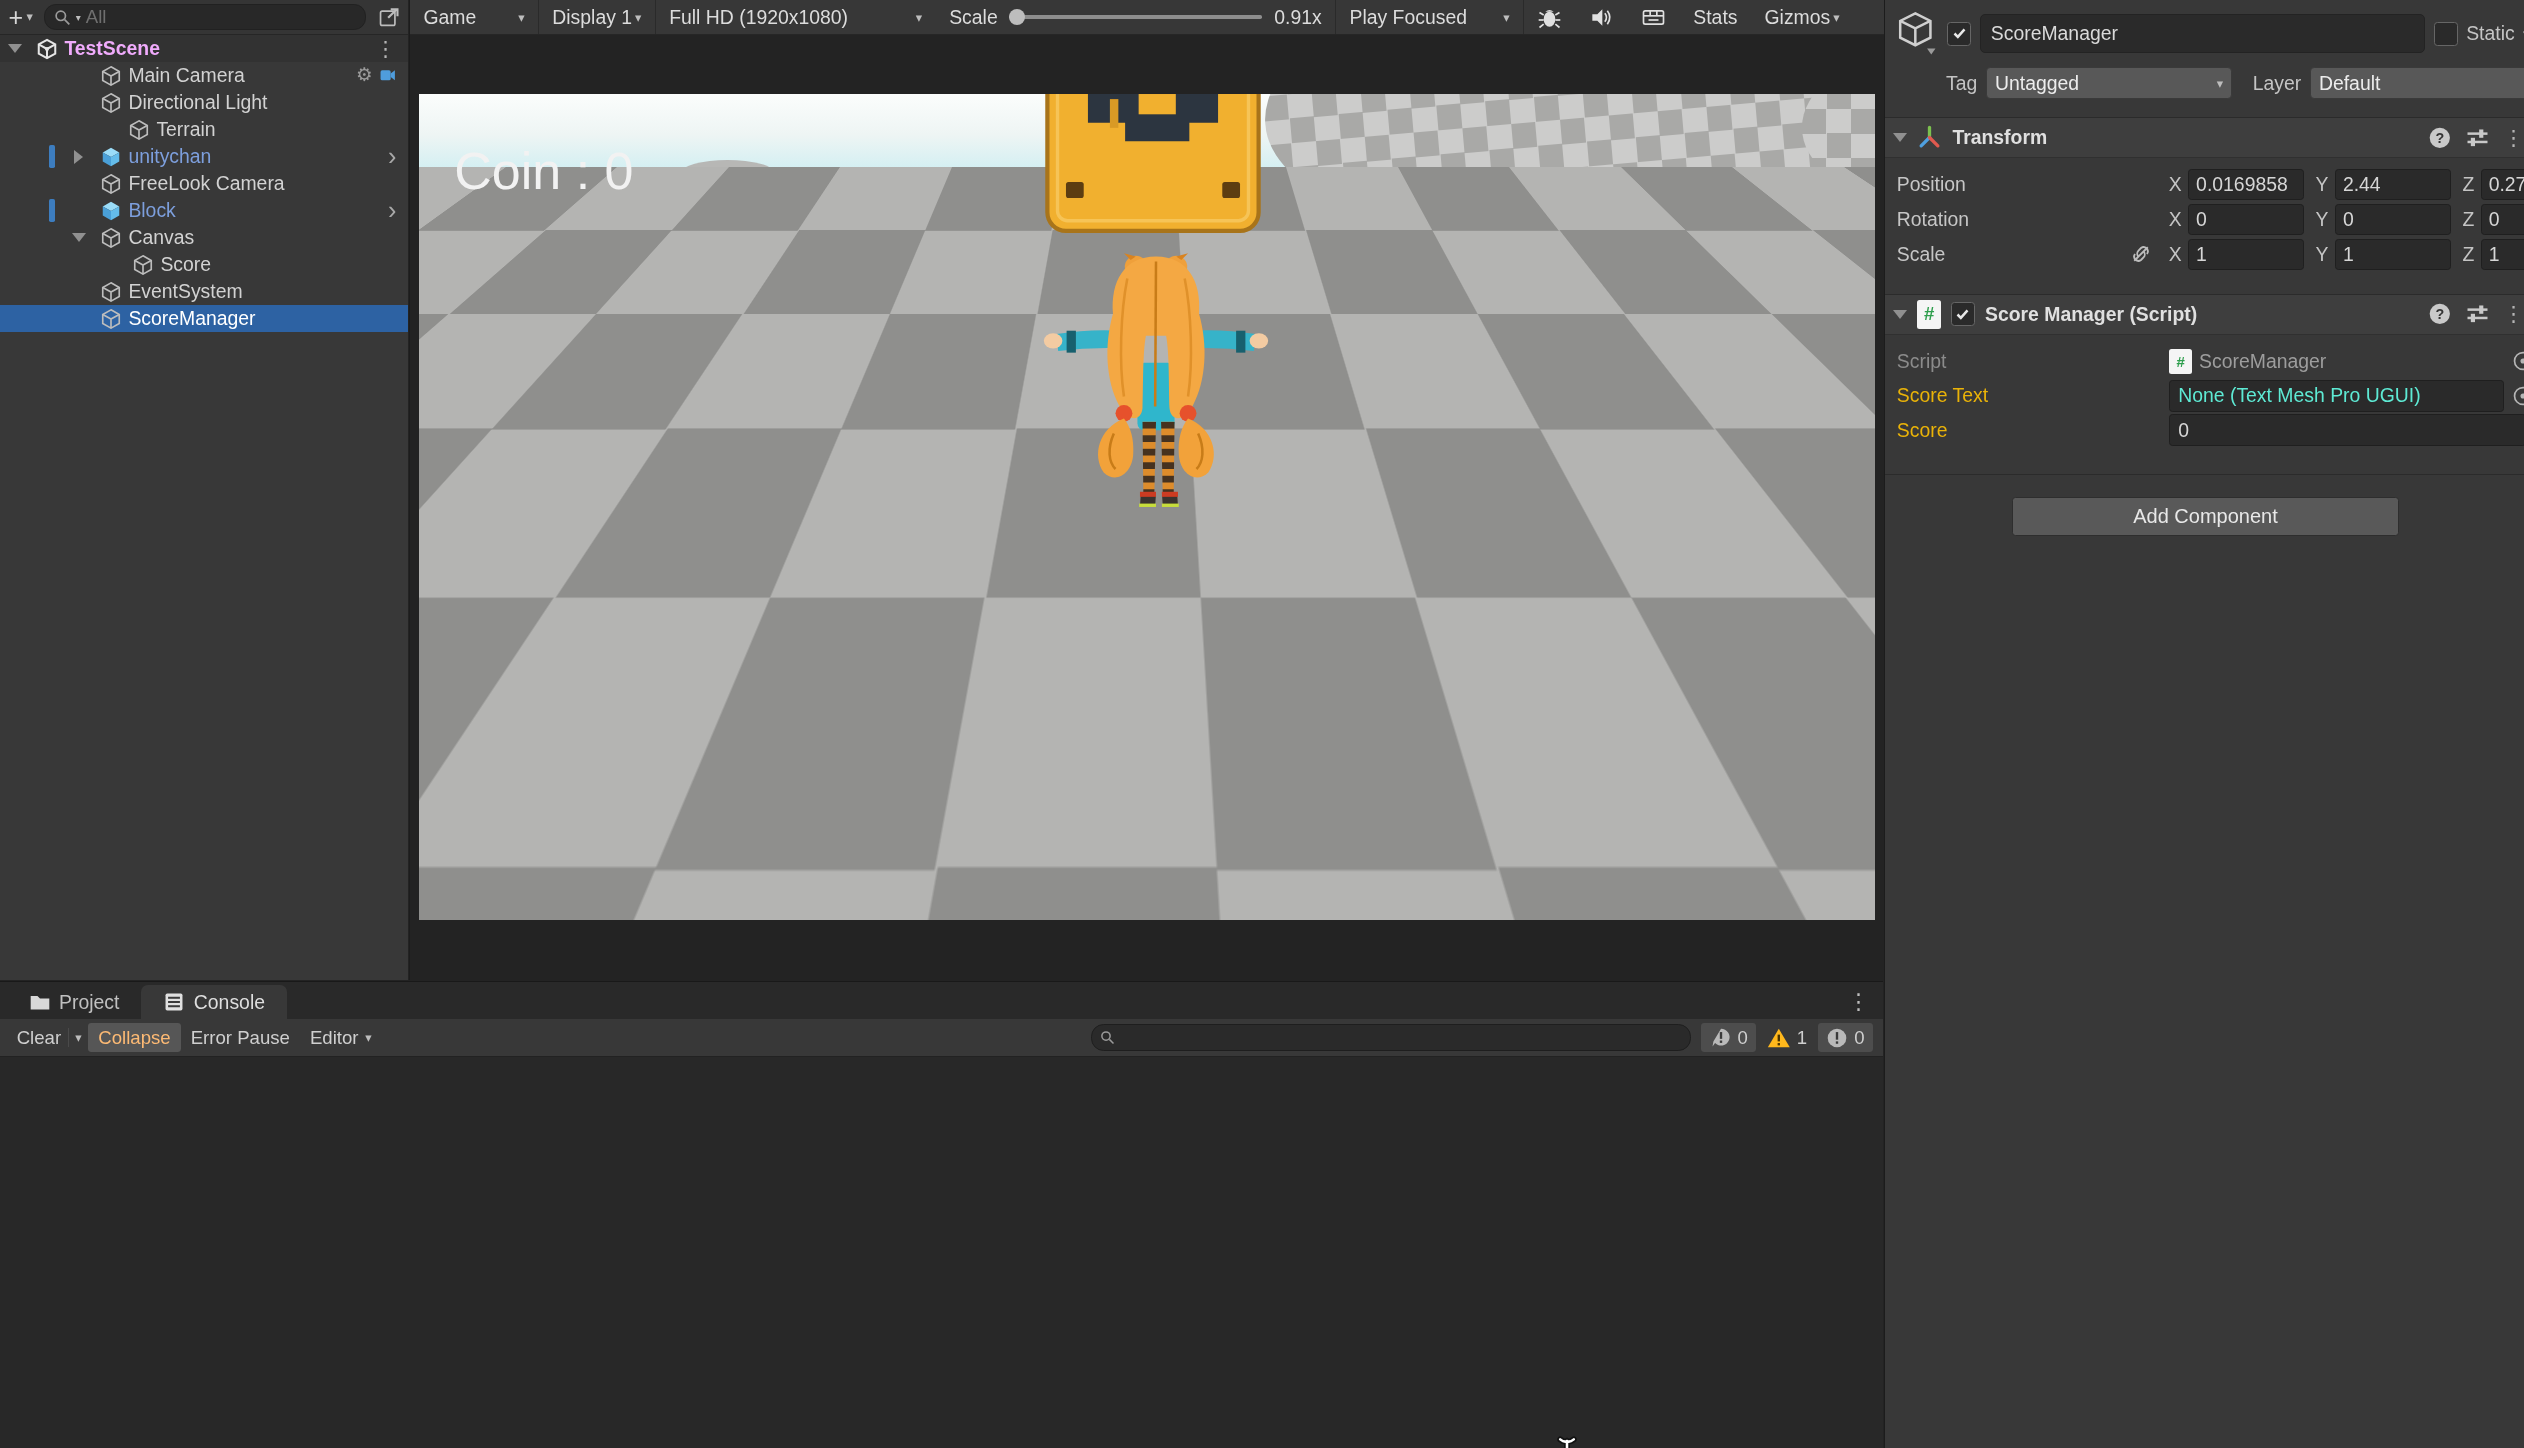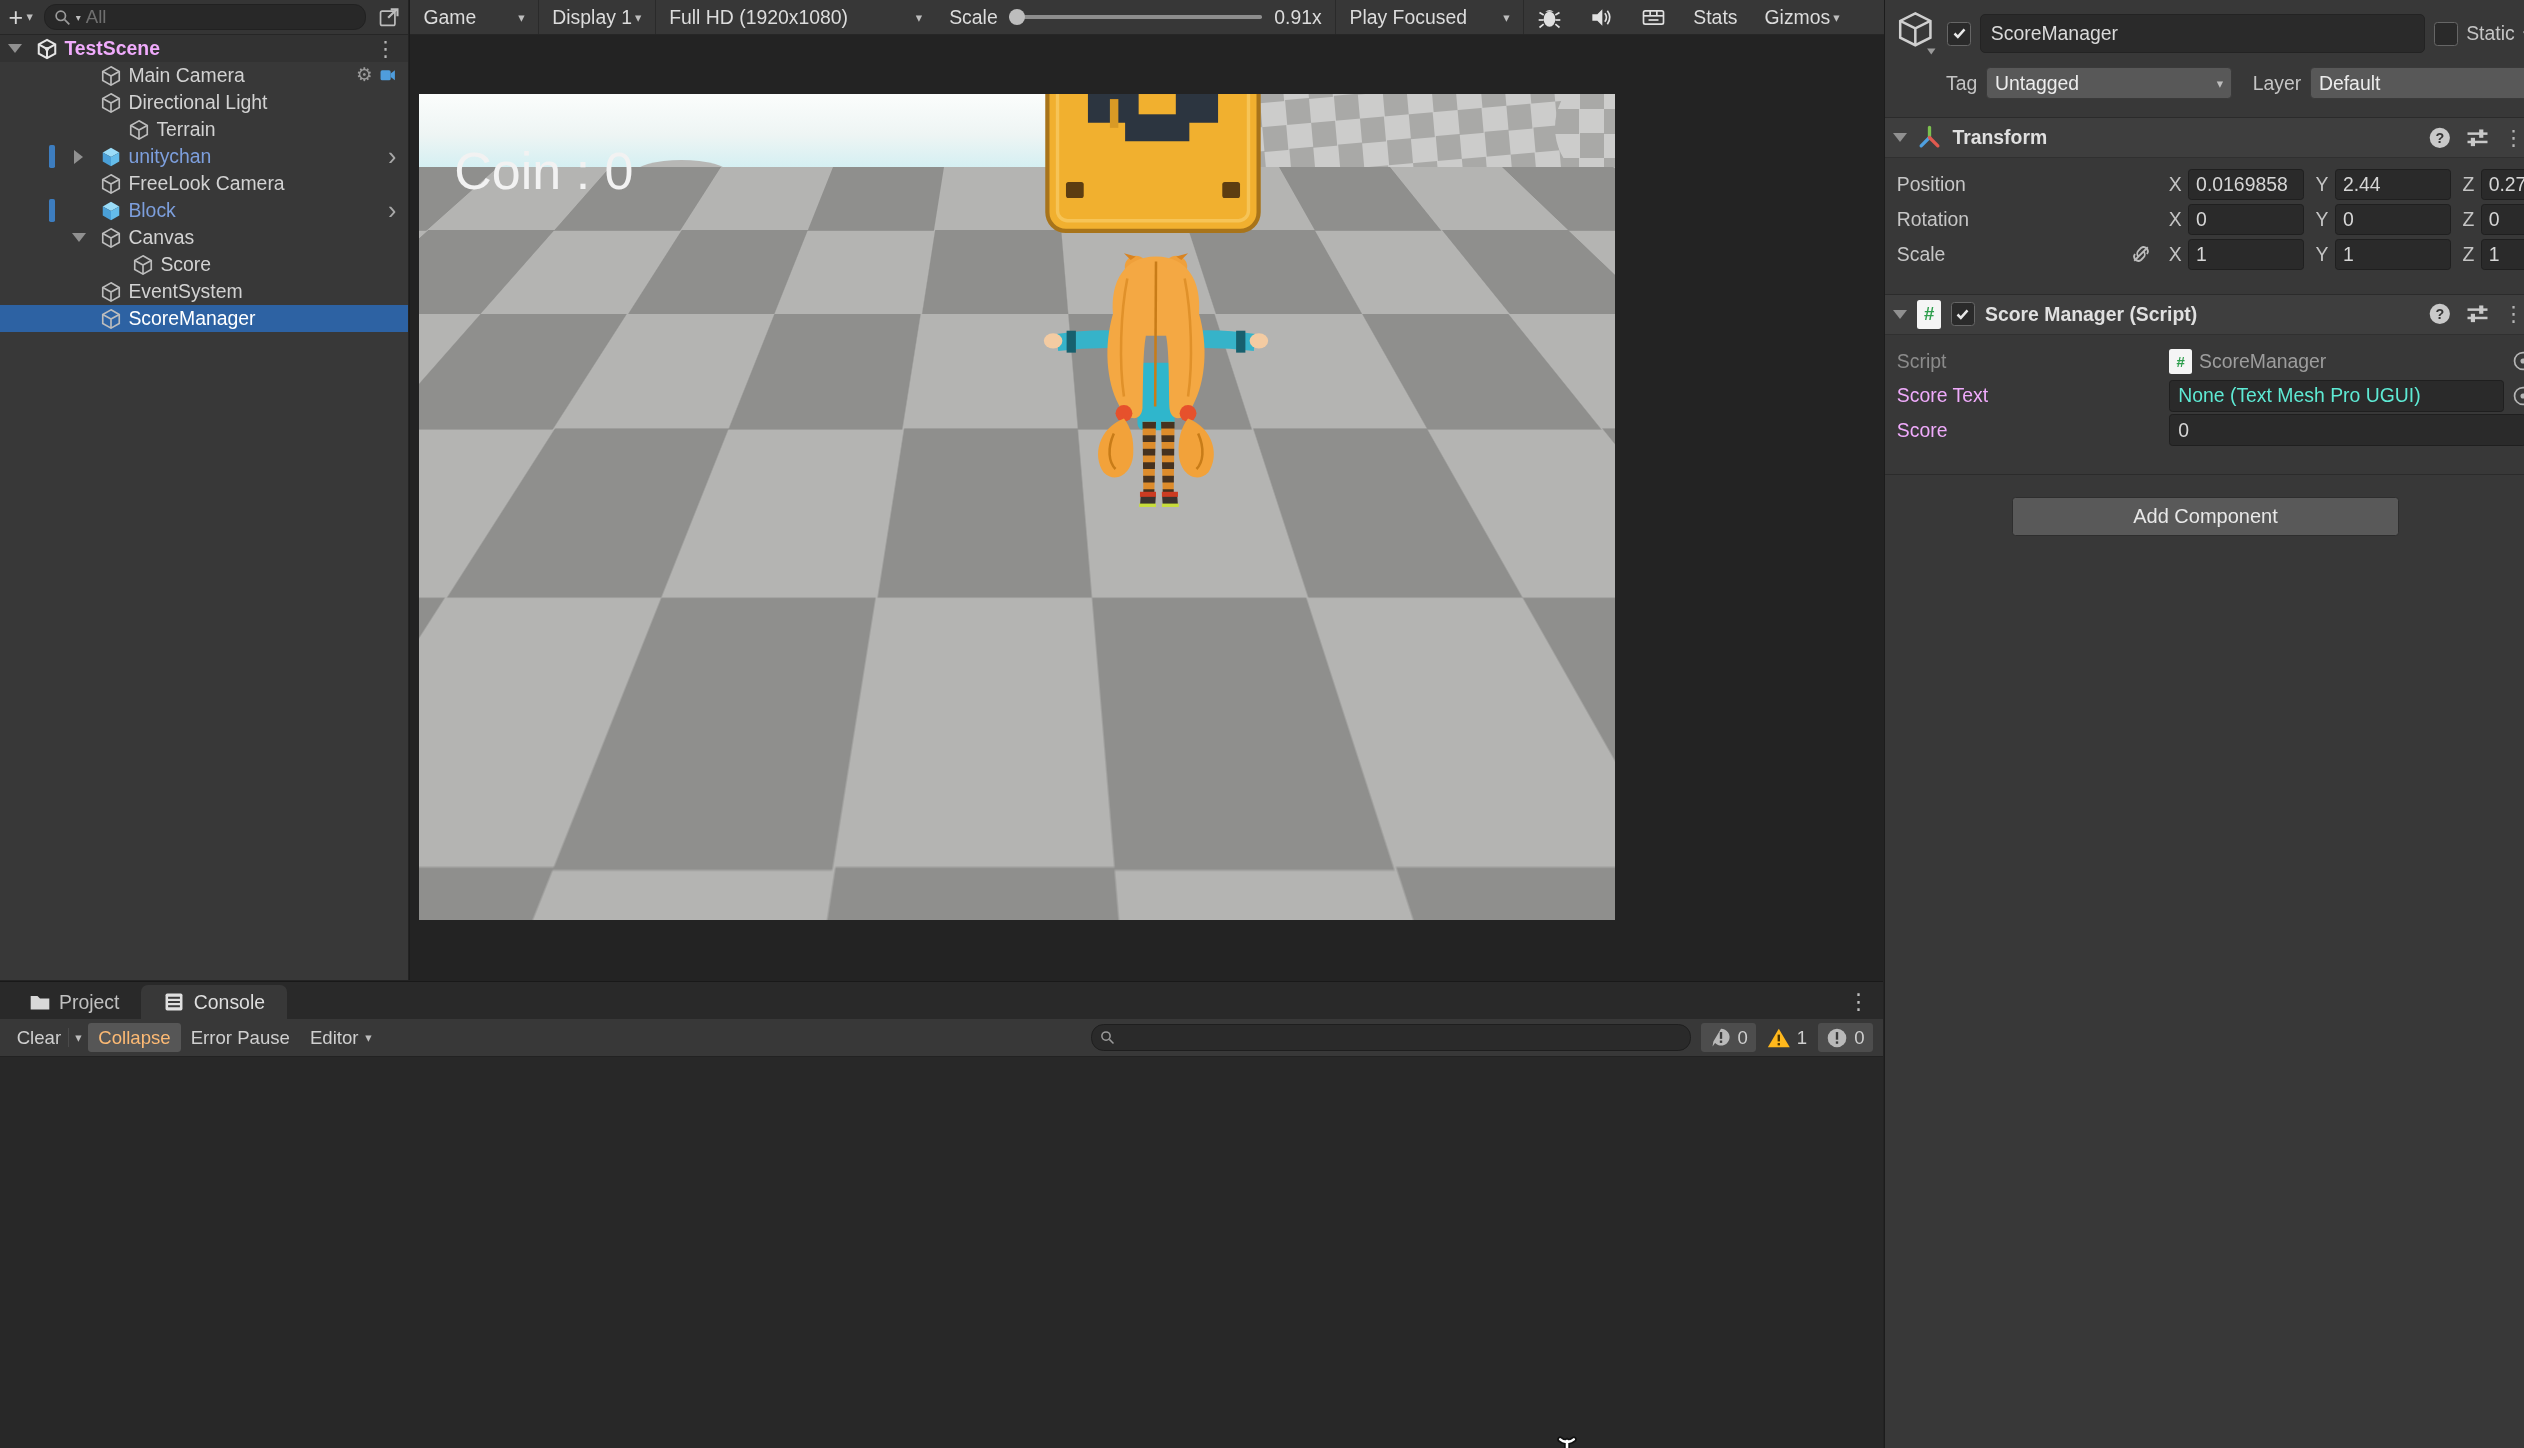--- a/index.html
+++ b/index.html
@@ -31,21 +31,21 @@
   .kebab{color:#b5b5b5;font-size:21px;}
   
   .gamepanel{position:absolute;left:409px;top:0;width:1474px;height:980px;background:#242424;border-left:0.8px solid #1c1c1c;}
   .game-toolbar{height:34px;background:#373737;border-bottom:0.8px solid #262626;display:flex;align-items:center;color:#dcdcdc;}
   .tbi{display:flex;align-items:center;gap:3px;height:34px;padding:0 13.5px;white-space:nowrap;}
   .vsep{width:0.8px;height:34px;background:#2a2a2a;flex:0 0 0.8px;}
   .scale-track{width:253px;height:3.4px;background:#8d8d8d;border-radius:1.7px;position:relative;margin:0 8.4px;}
   .scale-knob{position:absolute;left:0;top:-6.7px;width:16px;height:16px;border-radius:50%;background:#bdbdbd;}
   .tool-icon{width:25px;height:25px;display:block;}
   .viewport{position:absolute;left:0;top:35px;right:0;bottom:0;background:#232323;overflow:hidden;}
-  .render{position:absolute;left:9.3px;top:59px;width:1196px;height:826px;background:#7d7d7b;overflow:hidden;}
+  .render{position:absolute;left:9.3px;top:59px;width:1456px;height:826px;background:#7d7d7b;overflow:hidden;}
   .sky{position:absolute;left:0;top:0;right:0;height:81px;background:linear-gradient(#fbfdfc 0%,#eef5f4 50%,#cfeef2 100%);}
   .hill{position:absolute;background:repeating-conic-gradient(#cccccb 0% 25%,#a9a9a7 0% 50%) 0 0/49px 49px;}
   .hill1{left:58%;top:-126px;width:48%;height:253px;border-radius:45%/60%;transform:rotate(-5deg);}
   .hill2{left:95%;top:-34px;width:18%;height:135px;border-radius:50%/70%;}
   .bump{position:absolute;left:18%;top:66px;width:93px;height:25px;border-radius:50%;background:#b7b7b5;}
   .floor{position:absolute;left:-40%;top:73px;width:180%;height:1265px;
          background:repeating-conic-gradient(#b4b4b2 0% 25%,#8f8f8d 0% 50%) 0 0/223px 223px;
          transform-origin:50% 0;transform:perspective(801px) rotateX(60deg);}
   .floor-fade{position:absolute;left:0;top:73px;right:0;height:126px;
          background:linear-gradient(#7d7d7b 0%,rgba(125,125,123,0) 100%);}
@@ -90,21 +90,21 @@
   .hdr-right{margin-left:auto;display:flex;align-items:center;gap:13.5px;margin-right:-6.7px;}
   .comp-body{padding:8.4px 0 11.8px 11.8px;}
   .trow{display:flex;align-items:center;height:35px;}
   .trow .lbl{width:233px;color:#c6c6c6;flex:0 0 233px;}
   .linkslot{width:39px;flex:0 0 39px;display:flex;align-items:center;}
   .axes{display:flex;align-items:center;gap:11.8px;}
   .axis{display:flex;align-items:center;gap:6.7px;}
   .fld{width:100px;height:29px;background:#2a2a2a;border:0.8px solid #1f1f1f;border-radius:3.4px;color:#d6d6d6;
        display:flex;align-items:center;padding:0 6.7px;overflow:hidden;white-space:nowrap;}
   .srow{display:flex;align-items:center;height:32px;margin:2.5px 0;}
-  .srow .lbl{width:272px;flex:0 0 272px;color:#f0abfc;}
+  .srow .lbl{width:272px;flex:0 0 272px;color:#eab308;}
   .srow .lbl.dim{color:#8b8b8b;}
   .sval{flex:1;display:flex;align-items:center;gap:6.7px;position:relative;margin-right:0;}
   .objfield{flex:1;height:30px;background:#2a2a2a;border:0.8px solid #1f1f1f;border-radius:3.4px;display:flex;align-items:center;gap:6.7px;padding:0 8.4px;color:#5eead4;overflow:hidden;white-space:nowrap;}
   .numfield{flex:1;height:30px;background:#2a2a2a;border:0.8px solid #1f1f1f;border-radius:3.4px;display:flex;align-items:center;padding:0 8.4px;color:#d6d6d6;}
   .addwrap{border-top:1.7px solid #2b2b2b;margin-top:13.5px;padding:22px 0;display:flex;justify-content:center;}
   .addbtn{width:385px;height:37px;background:#595959;border:0.8px solid #2e2e2e;border-radius:3.4px;color:#e8e8e8;
           display:flex;align-items:center;justify-content:center;font-size:20px;}
   .scripticon{width:23.6px;height:29px;position:relative;background:#f5f5f5;border-radius:2.5px;color:#2e9e4d;font-weight:bold;font-size:18.6px;display:flex;align-items:center;justify-content:center;flex:0 0 23.6px;}
 </style>
 </head>

